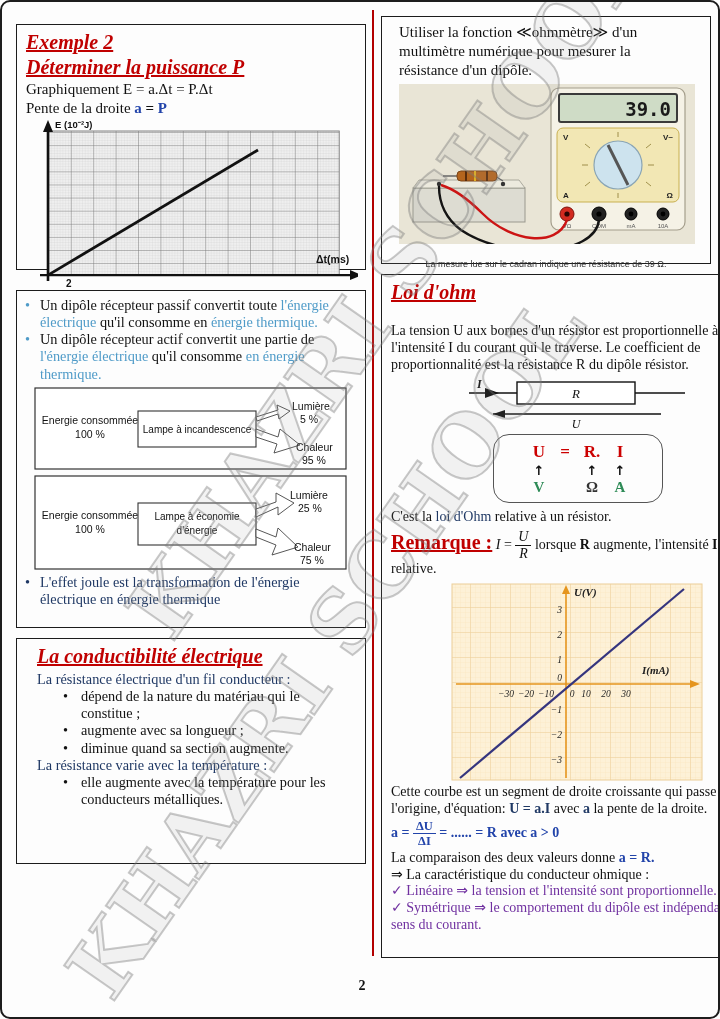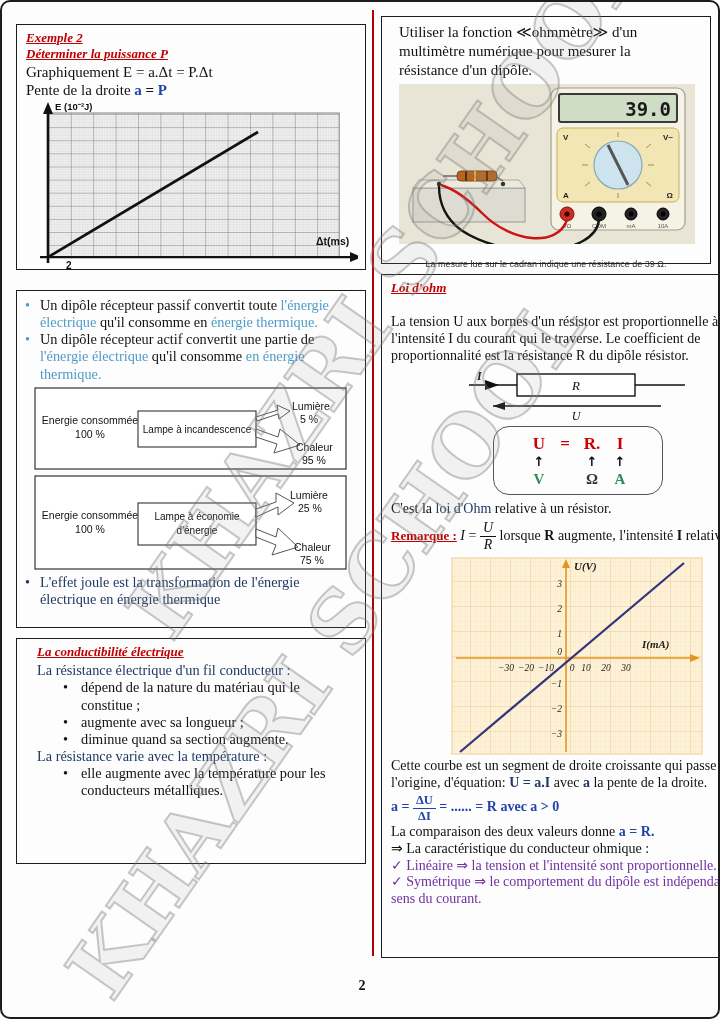--- a/index.html
+++ b/index.html
@@ -1,20 +1,20 @@
 <!DOCTYPE html>
 <html><head>
 <meta charset="utf-8">
 <style>
   html,body{margin:0;padding:0;background:#ffffff;}
   #page{position:relative;width:716px;height:1015px;margin:0 auto;background:#fdfdfd;
         border:2px solid #1d1d1d;border-radius:10px;overflow:hidden;
         font-family:"Liberation Serif",serif;color:#111;}
   .box{position:absolute;border:1.6px solid #1c1c1c;box-sizing:border-box;padding:5px 9px;background:transparent;}
-  .red-title{color:#c00000;font-weight:bold;font-style:italic;text-decoration:underline;font-size:13px;line-height:1.25;}
+  .red-title{color:#c00000;font-weight:bold;font-style:italic;text-decoration:underline;font-size:20px;line-height:1.25;}
   .body-txt{font-size:15px;line-height:1.26;}
   .sm-txt{font-size:14.3px;line-height:1.2;}
   .blue{color:#1f3864;}
   .brightblue{color:#2244aa;}
   .lblue{color:#4f9bc8;}
   .purple{color:#7030a0;}
   .bold{font-weight:bold;}
   .divider{position:absolute;left:370px;top:8px;height:946px;width:0;border-left:2px solid #b30000;}
   .watermark{position:absolute;z-index:9;pointer-events:none;white-space:nowrap;
              font-family:"DejaVu Serif","Liberation Serif",serif;font-weight:bold;font-size:84px;

